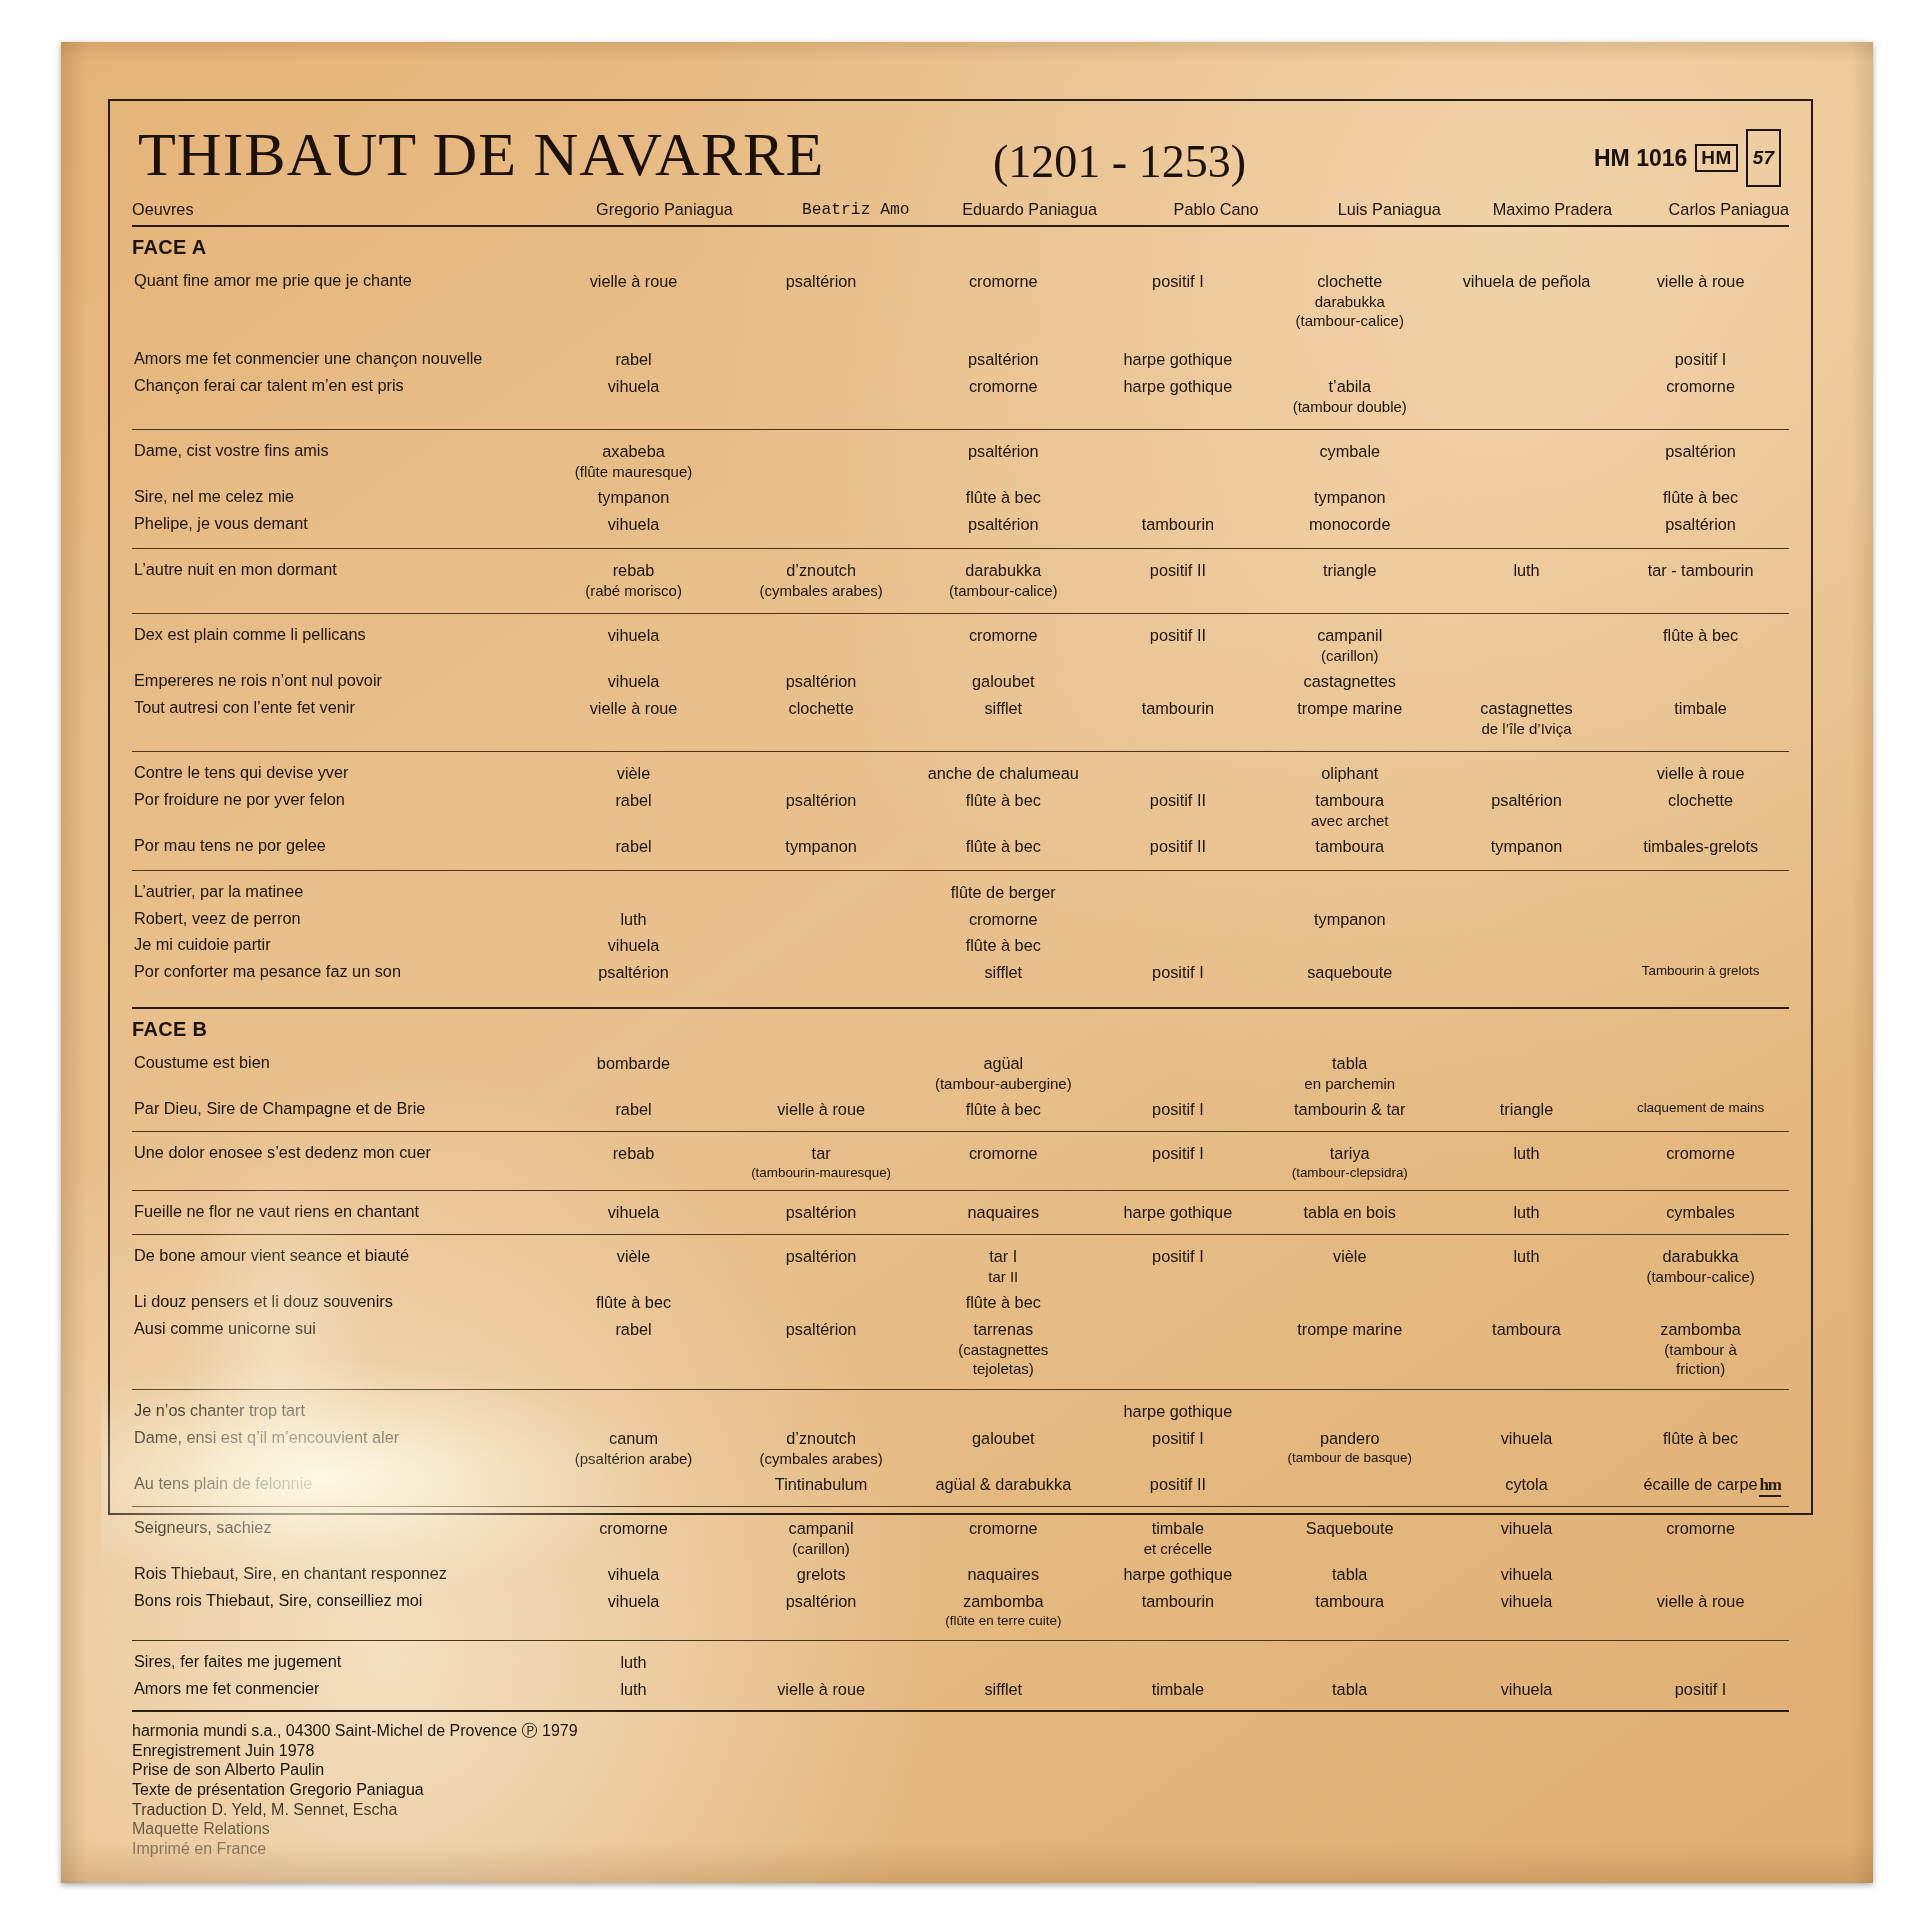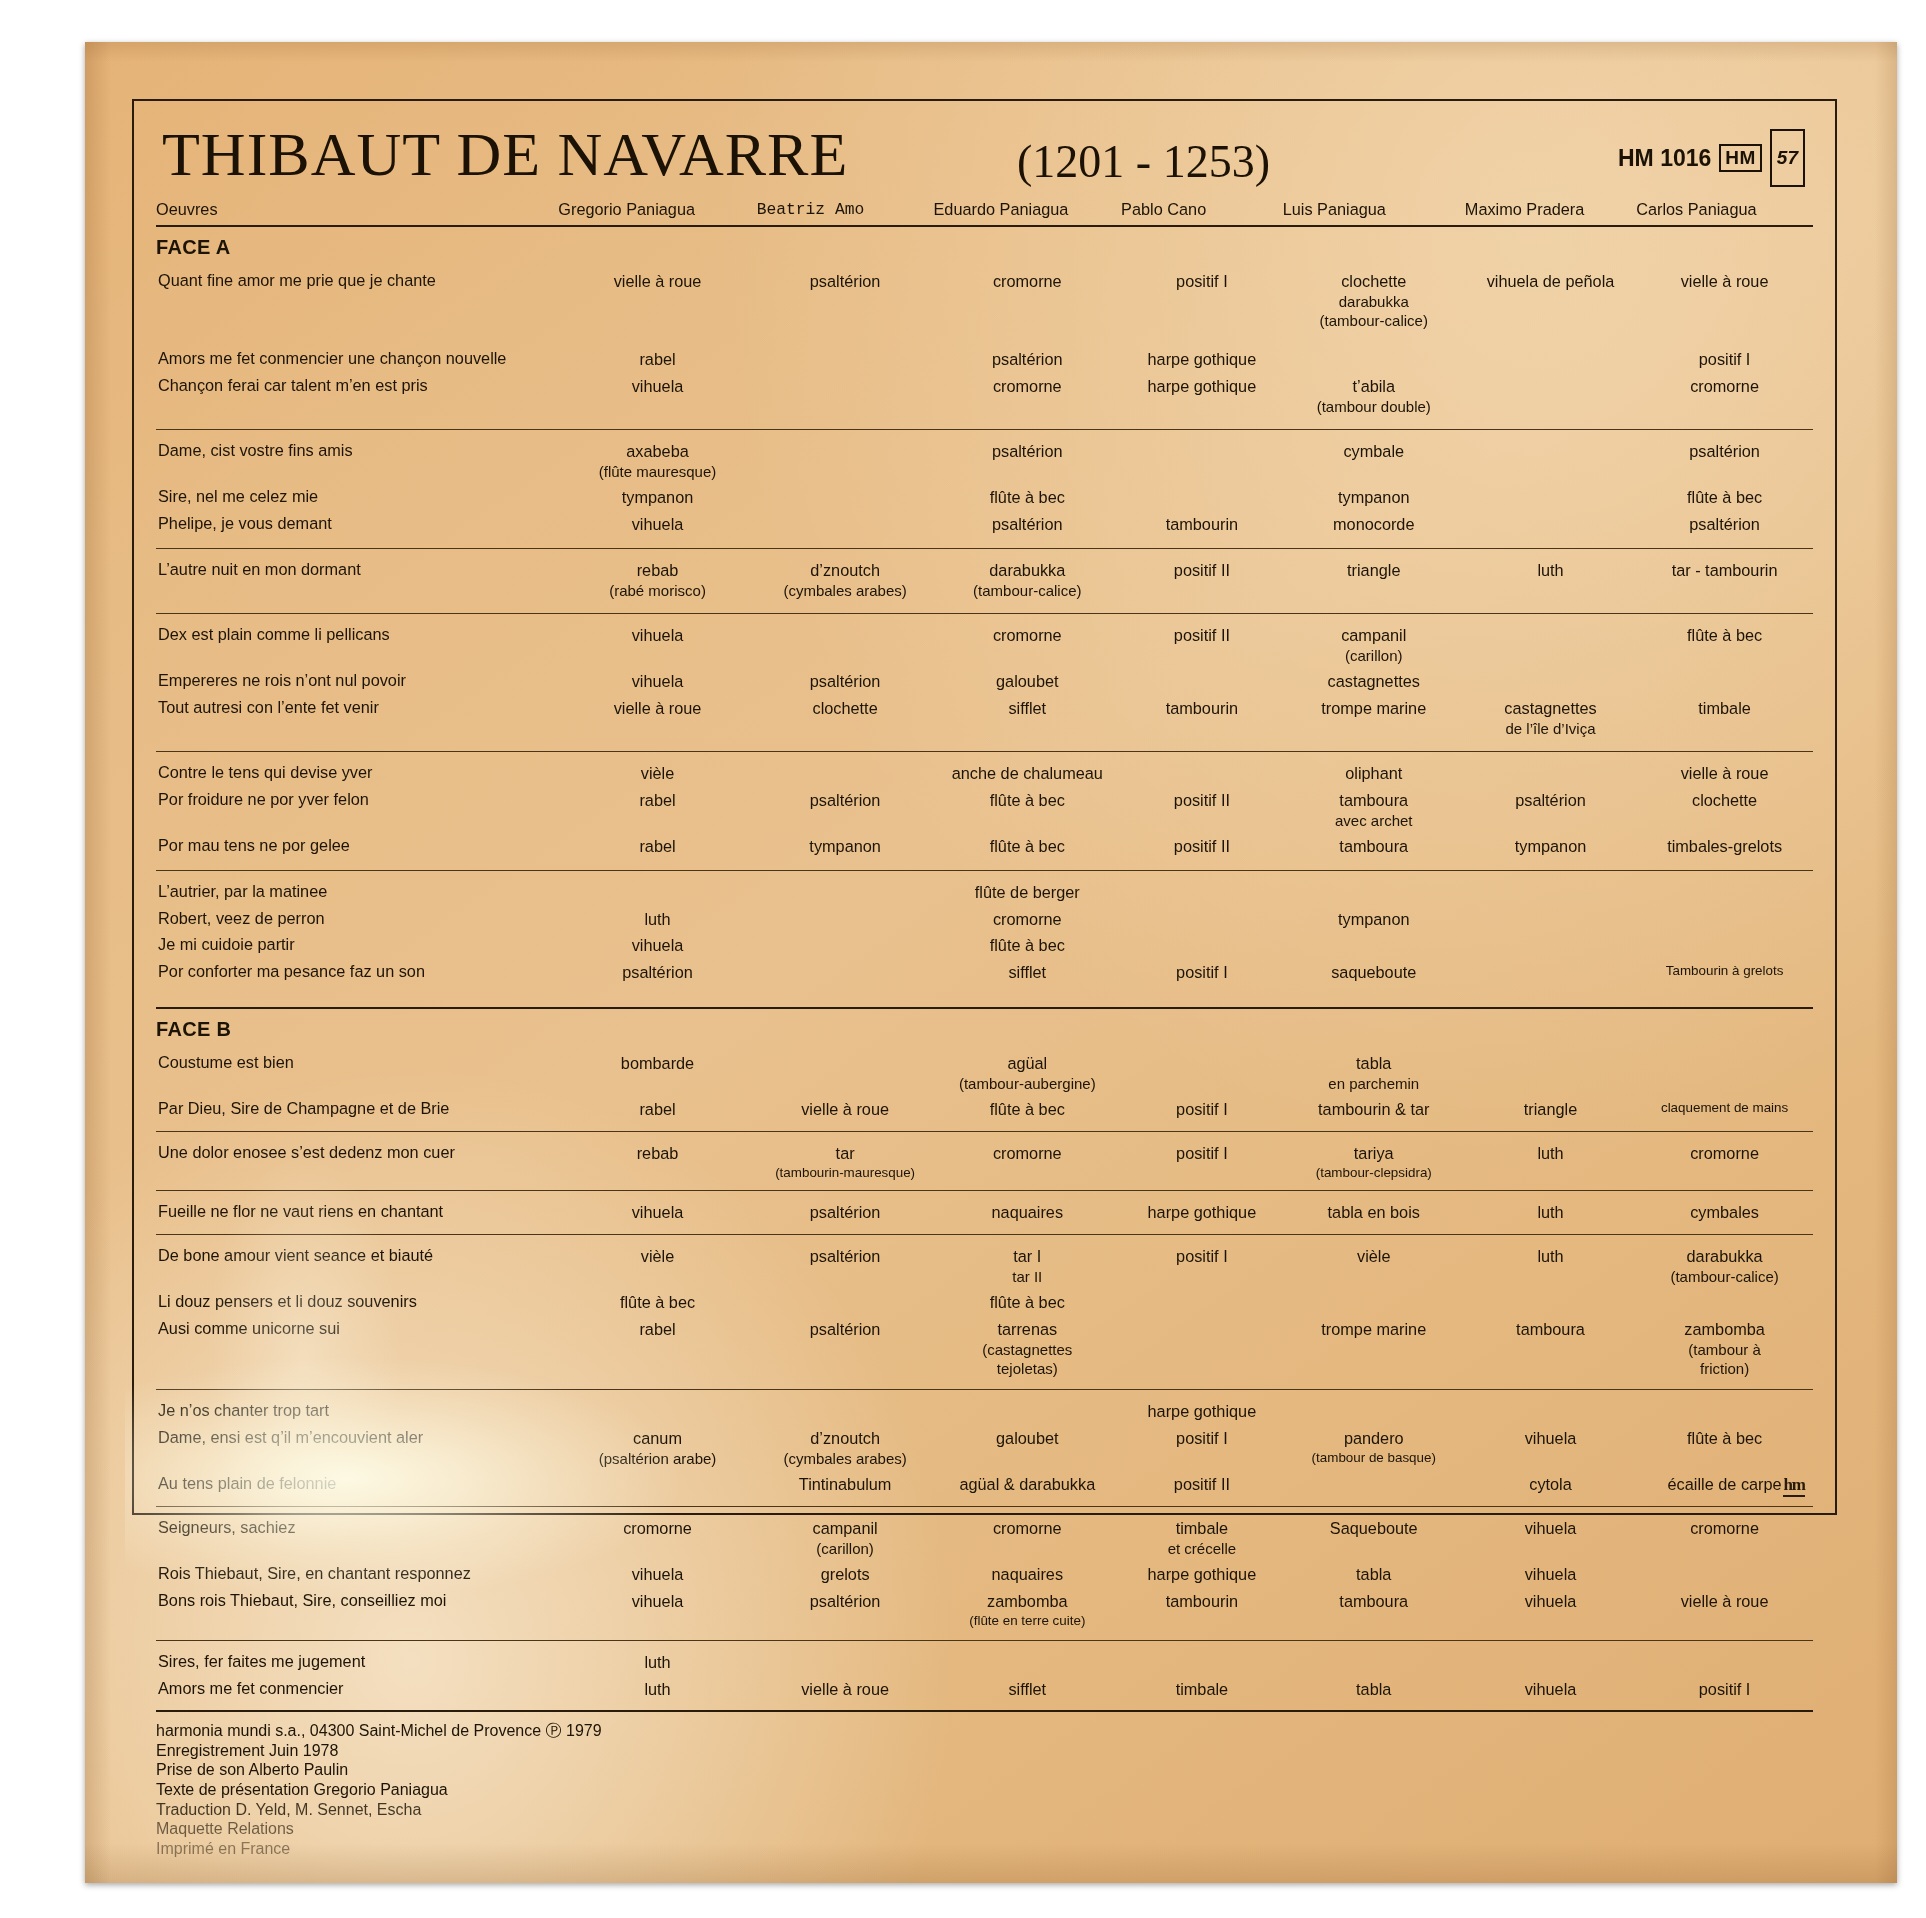--- a/index.html
+++ b/index.html
@@ -17,21 +17,20 @@
     position: absolute;
     left: 61px;
     top: 42px;
     width: 1812px;
     height: 1841px;
     background:
       radial-gradient(ellipse at 18% 88%, rgba(255,252,240,0.55) 0%, rgba(255,252,240,0.0) 26%),
       radial-gradient(ellipse at 80% 10%, rgba(255,245,220,0.35) 0%, rgba(255,245,220,0) 40%),
       linear-gradient(145deg, #e5b377 0%, #e7bb84 18%, #e9c18e 45%, #e4b87f 72%, #dfae74 100%);
     box-shadow: 0 2px 6px rgba(0,0,0,0.35);
-    margin-left: 24px;
   }
   #sleeve:before {
     content: "";
     position: absolute;
     left: 0; top: 0; right: 0; bottom: 0;
     background:
       linear-gradient(90deg, rgba(120,70,20,0.20) 0px, rgba(120,70,20,0.0) 26px),
       linear-gradient(270deg, rgba(120,70,20,0.16) 0px, rgba(120,70,20,0.0) 22px),
       linear-gradient(180deg, rgba(120,70,20,0.14) 0px, rgba(120,70,20,0.0) 20px),
       linear-gradient(0deg, rgba(120,70,20,0.18) 0px, rgba(120,70,20,0.0) 40px);
@@ -119,21 +118,21 @@
     font-size: 16.3px;
     color: #1d1406;
   }
   table.grid td, table.grid th {
     padding: 0;
     vertical-align: top;
   }
   .colhead {
     font-size: 16.3px;
     font-weight: normal;
-    text-align: left;
+    text-align: right;
     padding-bottom: 6px !important;
     white-space: nowrap;
   }
   .colhead.left { text-align: left; }
   .rule-thick {
     border-bottom: 2.5px solid #2a1c0c;
   }
   .rule-thin {
     border-bottom: 1.2px solid #4a351a;
   }

